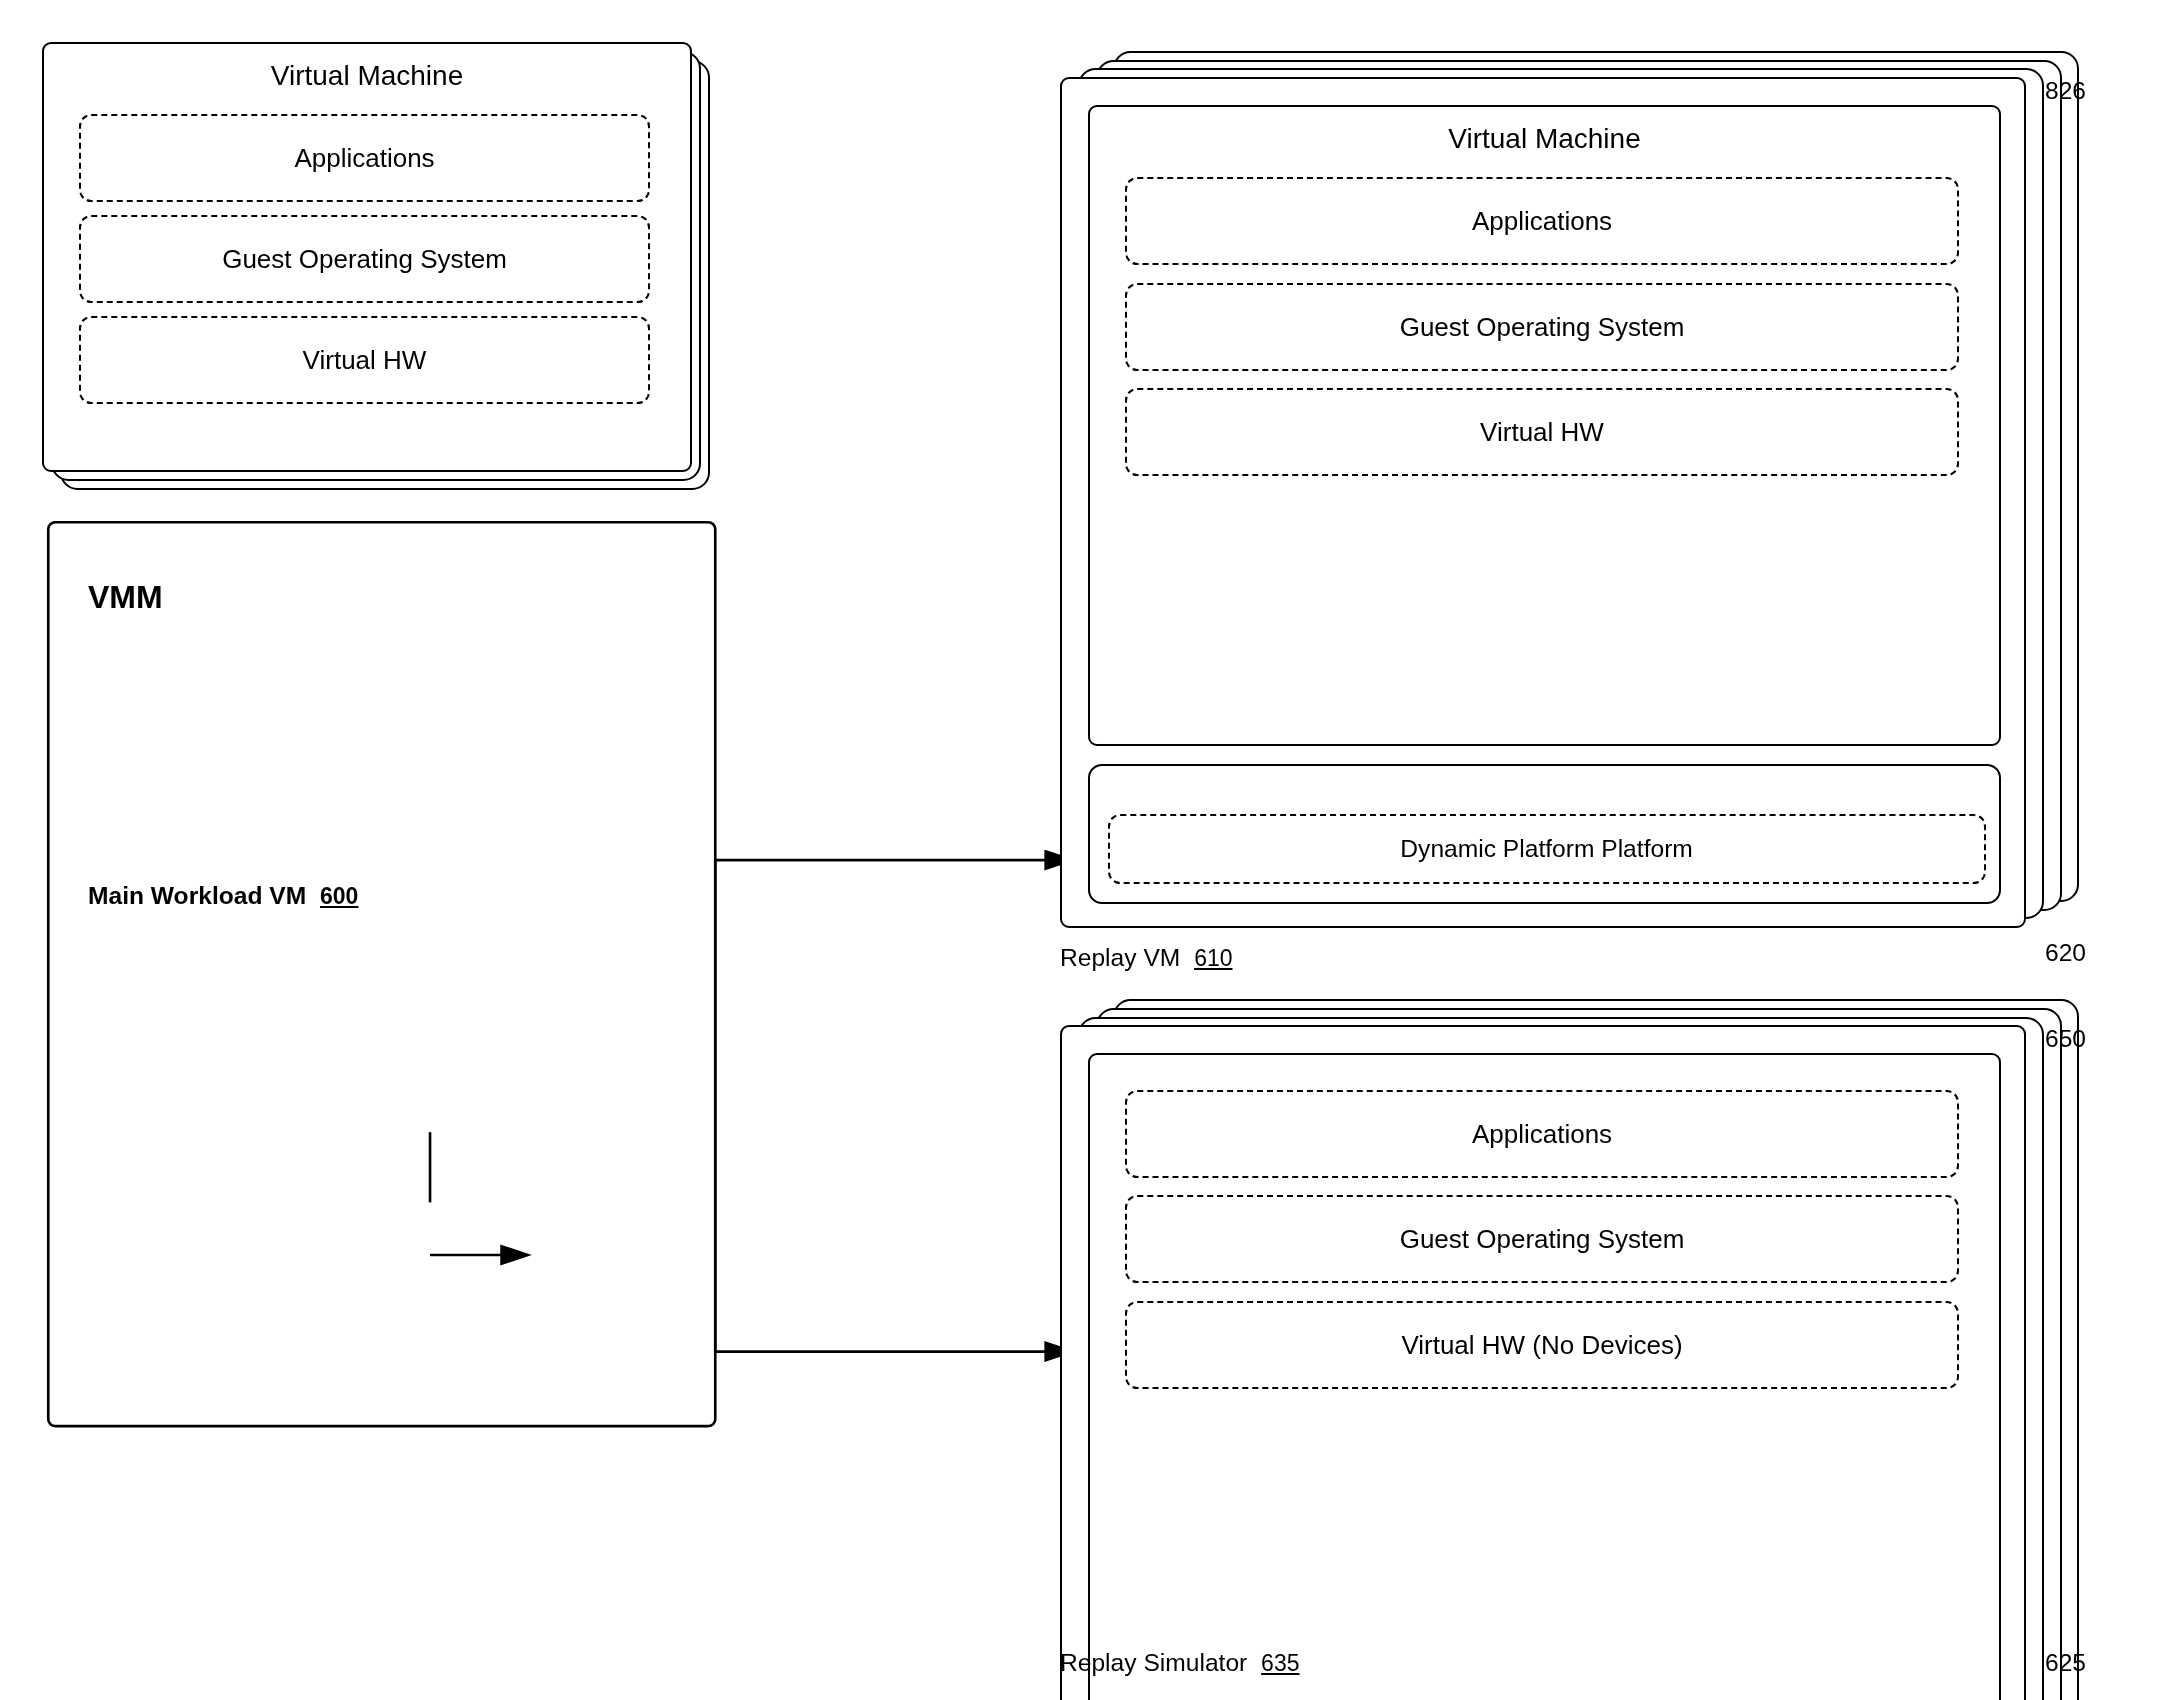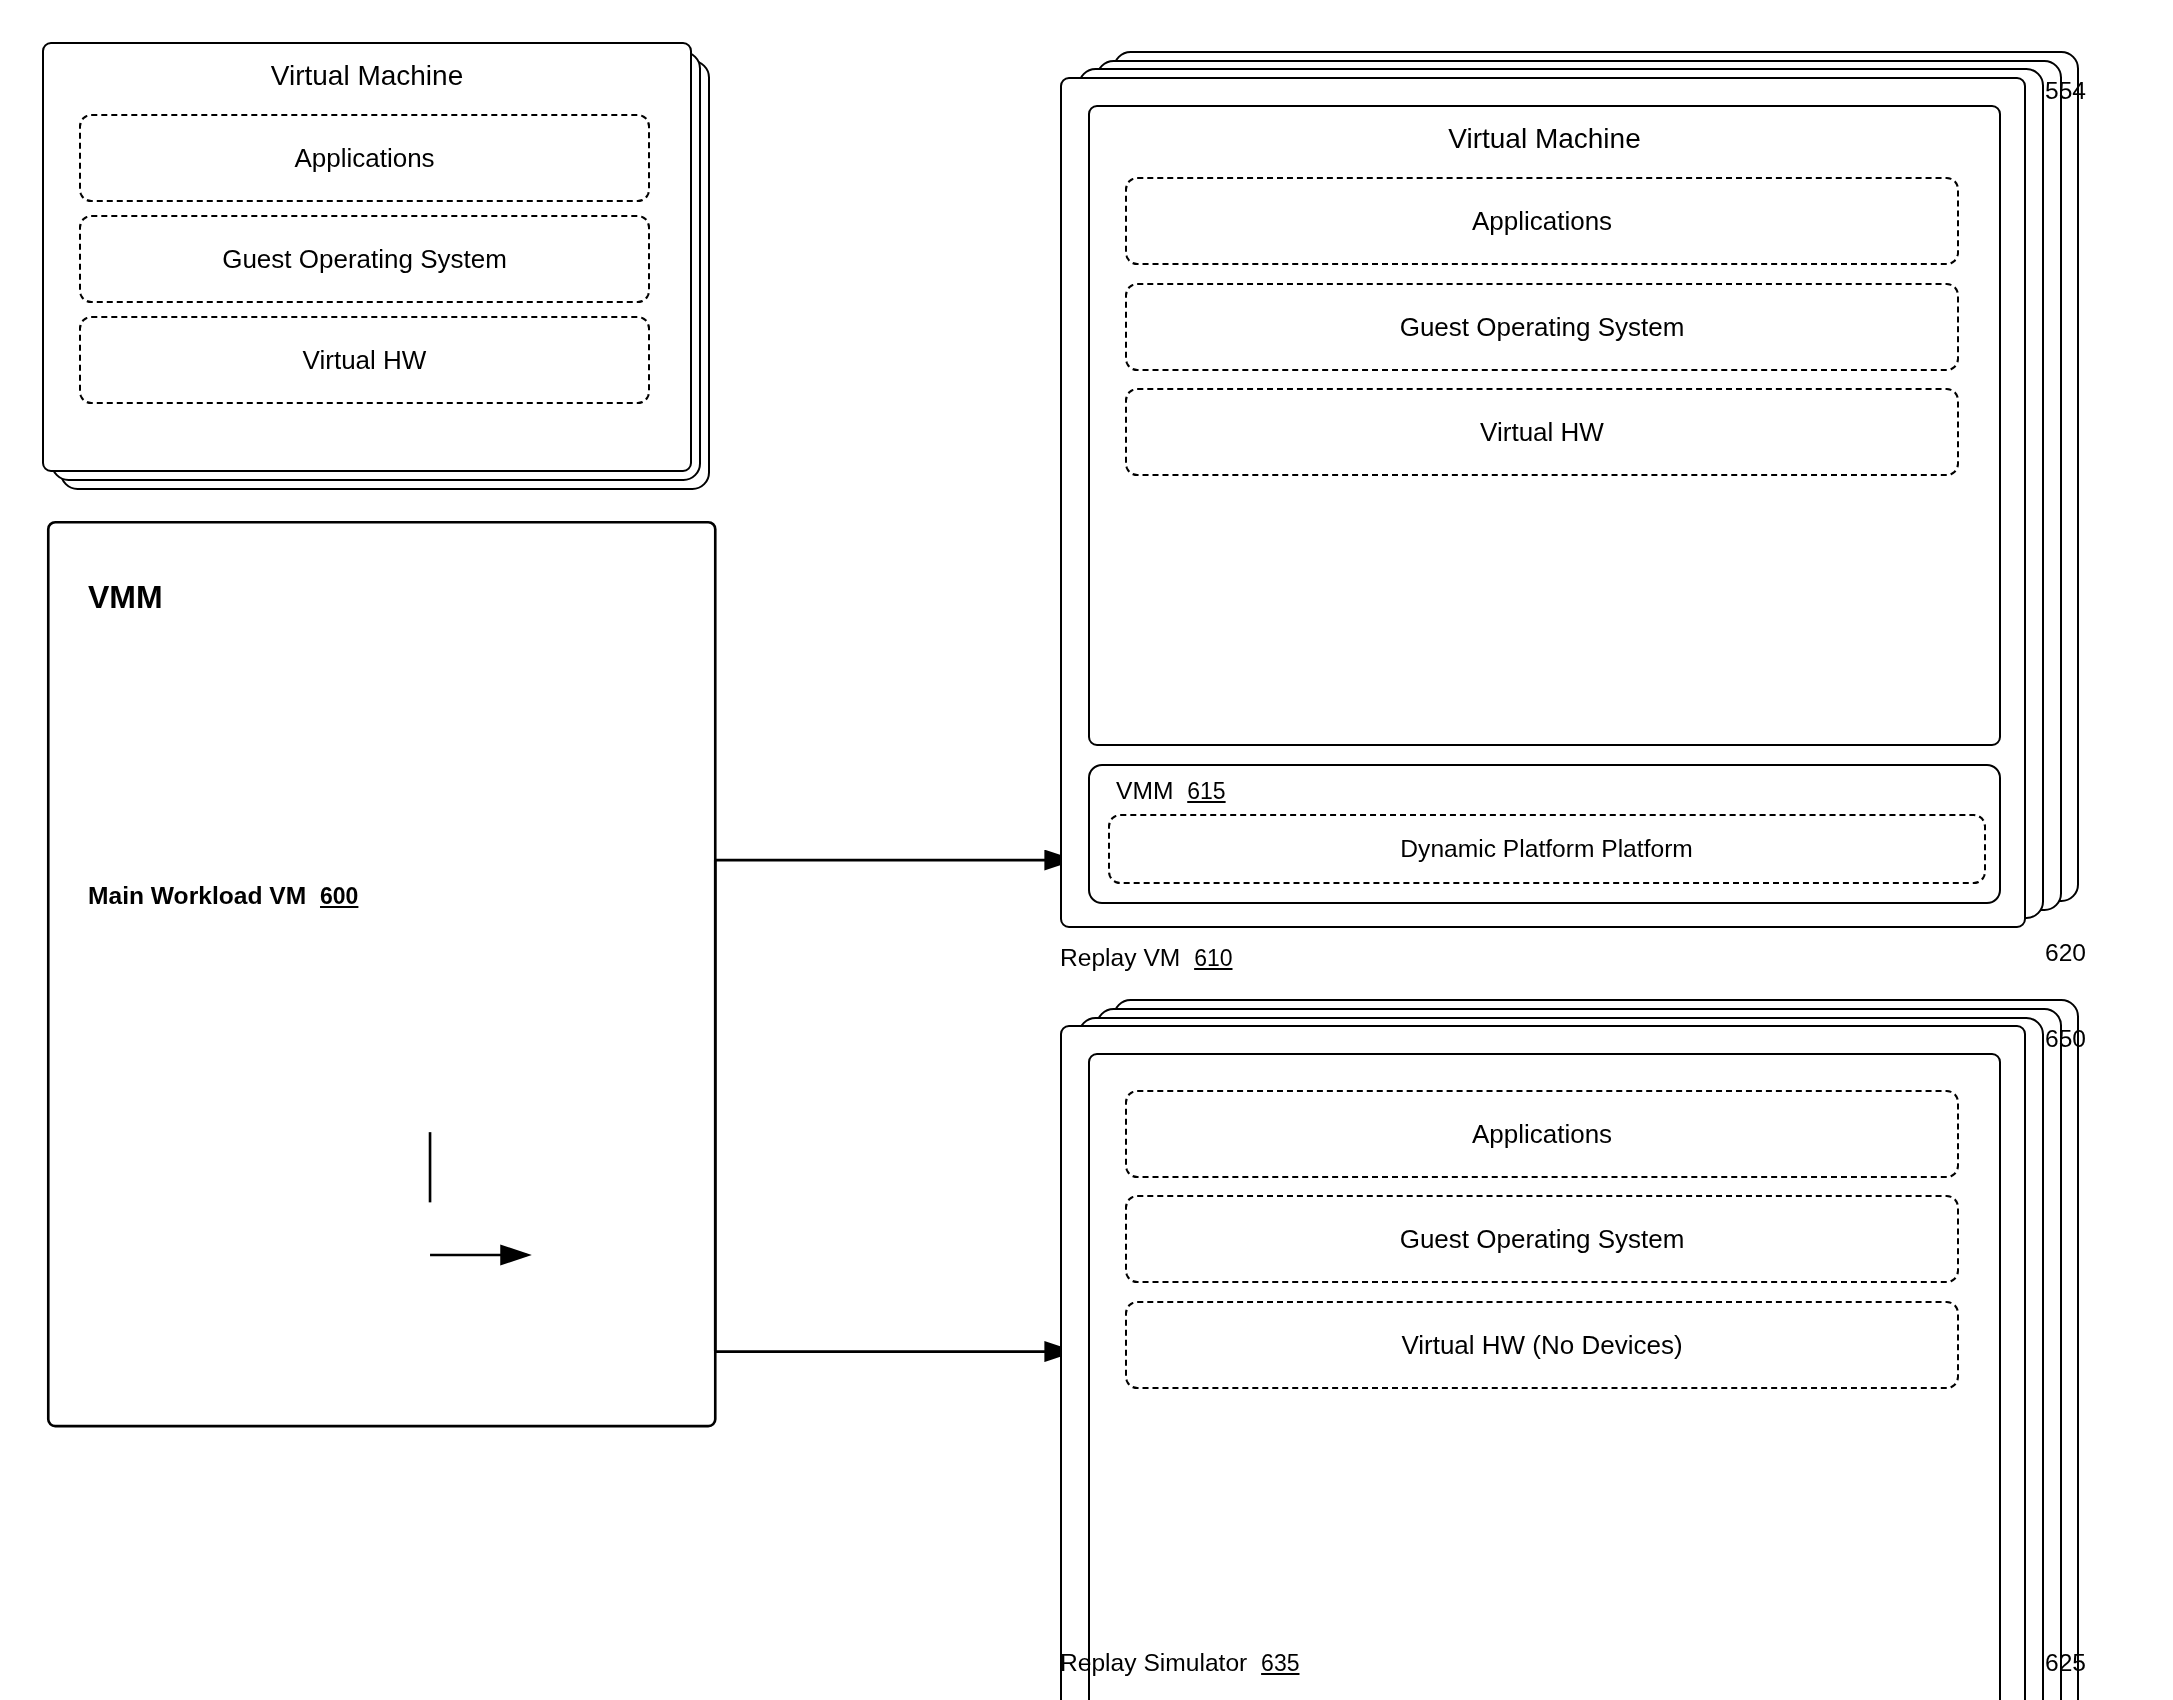--- a/index.html
+++ b/index.html
@@ -130,33 +130,27 @@
       <div class="box-dashed" style="left:35px; top:176px; width:834px; height:88px;">
         <div class="box-label" style="top:50%; left:0; width:100%; transform:translateY(-50%); font-size:26px;">Guest Operating System</div>
       </div>
 
       <div class="box-dashed" style="left:35px; top:281px; width:834px; height:88px;">
         <div class="box-label" style="top:50%; left:0; width:100%; transform:translateY(-50%); font-size:26px;">Virtual HW</div>
       </div>
     </div>
 
     <div class="box" style="left:26px; top:685px; width:913px; height:140px; border-radius:14px;">
-      <div class="box-label" style="top:10.5px; left:0; width:100%; font-size:24.6px; text-align:left; padding-left:26px;">
-        <span>VMM</span>
-        <span style="font-size:23px; margin-left:7px;">
-          <span style="text-decoration:underline;">615</span>
-        </span>
-      </div>
       <div class="box-dashed" style="left:17.6px; top:48px; width:878px; height:70px;">
         <div class="box-label" style="top:50%; left:0; width:100%; transform:translateY(-50%); font-size:24.6px;">Dynamic Platform Platform</div>
       </div>
     </div>
   </div>
 
-  <div class="box-label" style="left:2045px; top:77px; font-size:24.6px; z-index:10;">554</div>
+  <div class="box-label" style="left:2045px; top:77px; font-size:24.6px; z-index:10;">826</div>
 
   <div class="box-label" style="left:1060px; top:944px; font-size:24.6px; z-index:10; text-align:left;">
     <span>Replay VM</span>
     <span style="margin-left:7px; font-size:23px; text-decoration:underline;">
       <span>610</span>
     </span>
   </div>
 
   <div class="box-label" style="left:2045px; top:939px; font-size:24.6px; z-index:10;">620</div>
 

